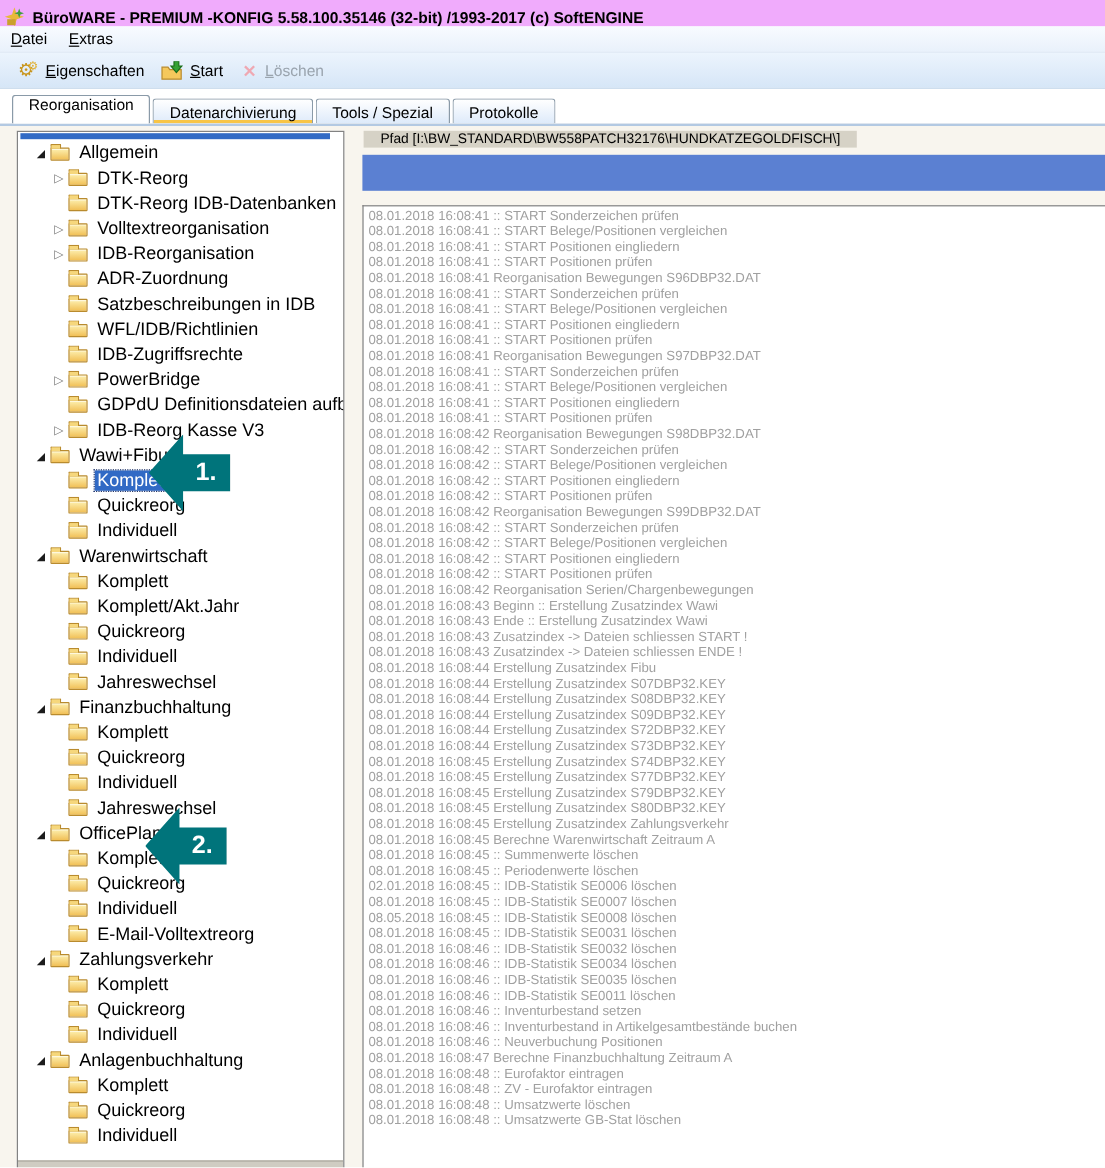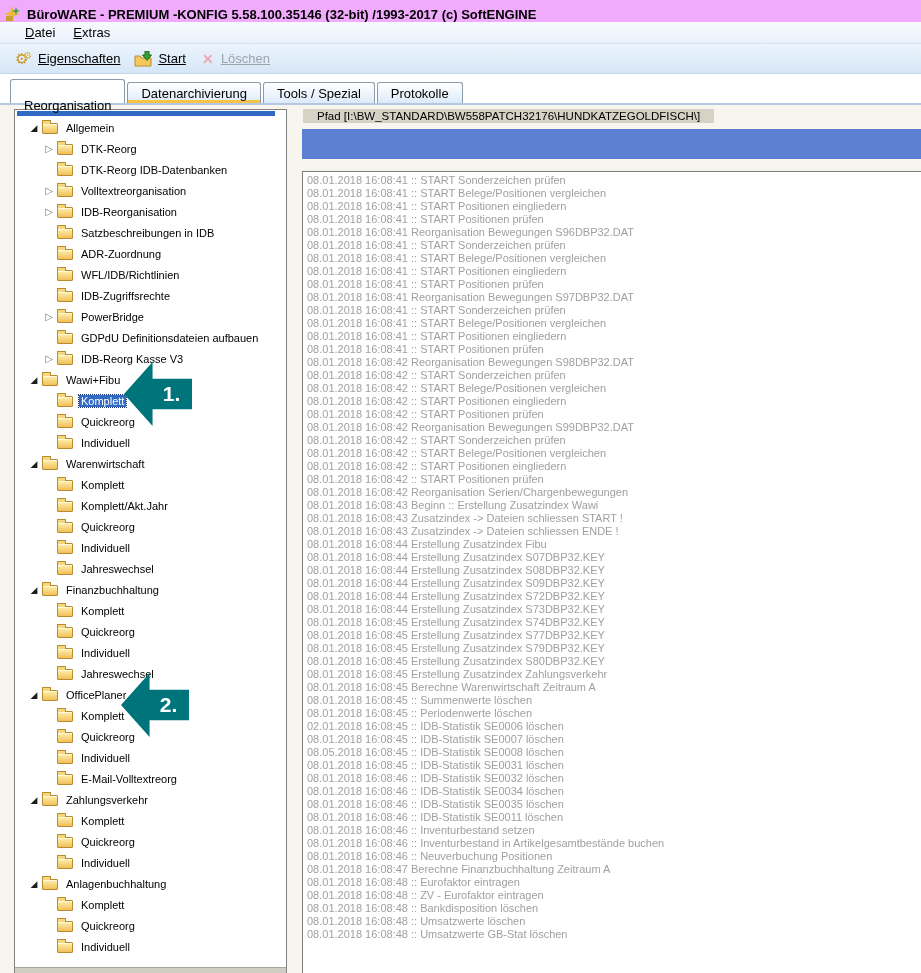--- a/index.html
+++ b/index.html
@@ -9,43 +9,43 @@
 
   
   .titlebar { position:absolute; left:0; top:0; width:100%; height:22px; background:#f0abfc;
               display:flex; align-items:flex-end; padding-left:4px; }
   .appicon { width:17px; height:16px; margin-right:6px; flex:none; }
   .title-text { font-size:13px; font-weight:bold; color:#000; white-space:nowrap; }
 
   
   .menubar { position:absolute; left:0; top:22px; width:100%; height:22px;
              background:linear-gradient(180deg,#f8fbff,#e9f1fb);
-             border-bottom:1px solid #d7e4f2; display:flex; align-items:center; padding-left:16px; }
+             border-bottom:1px solid #d7e4f2; display:flex; align-items:center; padding-left:0; }
   .menu-item { display:inline-block; font-size:13px; color:#000; padding:2px 9px; cursor:default; }
   .menu-item::first-letter { text-decoration:underline; }
 
   
   .toolbar { position:absolute; left:0; top:44px; width:100%; height:30px;
              background:linear-gradient(180deg,#ecf4fd,#d6e6f7);
              border-bottom:1px solid #c2d6ea; display:flex; align-items:center; padding-left:8px; }
   .tbtn { display:flex; align-items:center; height:24px; padding:0 7px; font-size:13px; color:#000; }
-  .tbtn .lbl { display:inline-block; margin-left:5px;text-decoration:underline; }
+  .tbtn .lbl { display:inline-block; margin-left:5px; }
   .tbtn .lbl::first-letter { text-decoration:underline; }
   .tbtn.disabled { color:#9aa4ae; }
   .gears-icon { position:relative; width:18px; height:17px; font-size:15px; line-height:17px; color:#c8951d; }
   .gears-icon::after { content:"⚙"; position:absolute; left:8px; top:-3px; font-size:10px; color:#e0b23a; }
   .xicon { font-size:14px; font-weight:bold; color:#efa8b2; width:16px; text-align:center; }
 
   
   .tabbar { position:absolute; left:0; top:79px; width:100%; height:24px; background:#fff;
             display:flex; align-items:flex-end; padding-left:10px; }
   .tab { font-size:13px; color:#000; padding:3px 13px 3px 13px; margin-right:2px;
          border:1px solid #8a9aa8; border-bottom:none; border-radius:3px 3px 0 0;
          background:linear-gradient(180deg,#ffffff,#ddeafa); height:21px; white-space:nowrap; }
-  .tab.active { background:#fff; height:24px; padding-top:18px; position:relative; z-index:3;text-align:right; }
+  .tab.active { background:#fff; height:24px; padding-top:0; position:relative; z-index:3;text-align:right; }
   .tab.accent { box-shadow:inset 0 -3px 0 #f8c445; }
 
   
   .content { position:absolute; left:0; top:103px; width:921px; height:870px;
              background:#f8f5ee; border-top:2px solid #b3c9e2; }
 
   
   .treebox { position:absolute; left:14px; top:4px; width:273px; height:866px;
              background:#fff; border:1px solid #828282; overflow:hidden; }
   .tree-top-highlight { position:absolute; left:2px; top:1px; width:258px; height:5px; background:#316ac5; }
@@ -54,21 +54,21 @@
   .trow.lvl0 { padding-left:13px; }
   .trow.lvl1 { padding-left:28px; }
   .exp { width:12px; flex:none; text-align:center; }
   .exp.expanded { font-size:9px; color:#1c1c1c; }
   .exp.collapsed { font-size:10px; color:#7a7a7a; }
   .folder { position:relative; width:16px; height:11px; flex:none; margin:2px 6px 0 2px;
             background:linear-gradient(180deg,#fdf0b0,#f1c057); border:1px solid #b98b2e; border-radius:1px;
             box-shadow:inset 0 1px 0 rgba(255,255,255,.6); }
   .folder::before { content:""; position:absolute; left:-1px; top:-4px; width:7px; height:3px;
             background:#f6d77c; border:1px solid #b98b2e; border-bottom:none; border-radius:1px 1px 0 0; }
-  .tlabel { font-size:11px; color:#000; padding:0 2px; }
+  .tlabel { font-size:15px; color:#000; padding:0 2px; }
   .tlabel.sel { background:#316ac5; color:#fff; outline:1px dotted #22366b; }
   .tree-bottom-scroll { position:absolute; left:0; bottom:0; width:100%; height:7px;
             background:#cfccc2; border-top:1px solid #a9a69c; }
 
   
   .rightpanel { position:absolute; left:302px; top:0; width:619px; height:870px; }
   .pfad { position:absolute; left:1px; top:5px; font-size:11.5px; color:#000; }
   .pfad span { background:#d6d2c6; padding:1px 14px; }
   .progress { position:absolute; left:0; top:24px; width:619px; height:30px; background:#5b80d2; }
   .logbox { position:absolute; left:0; top:66px; width:619px; height:804px; background:#fff;
@@ -155,26 +155,26 @@
             <span class="tlabel">Volltextreorganisation</span>
           </div>
           <div class="trow lvl1">
             <span class="exp collapsed">▷</span>
             <span class="folder"></span>
             <span class="tlabel">IDB-Reorganisation</span>
           </div>
           <div class="trow lvl1">
             <span class="exp none"></span>
             <span class="folder"></span>
+            <span class="tlabel">ADR-Zuordnung</span>
+          </div>
+          <div class="trow lvl1">
+            <span class="exp none"></span>
+            <span class="folder"></span>
             <span class="tlabel">Satzbeschreibungen in IDB</span>
-          </div>
-          <div class="trow lvl1">
-            <span class="exp none"></span>
-            <span class="folder"></span>
-            <span class="tlabel">ADR-Zuordnung</span>
           </div>
           <div class="trow lvl1">
             <span class="exp none"></span>
             <span class="folder"></span>
             <span class="tlabel">WFL/IDB/Richtlinien</span>
           </div>
           <div class="trow lvl1">
             <span class="exp none"></span>
             <span class="folder"></span>
             <span class="tlabel">IDB-Zugriffsrechte</span>
@@ -363,20 +363,21 @@
           <div class="logline">08.01.2018 16:08:42 :: START Belege/Positionen vergleichen</div>
           <div class="logline">08.01.2018 16:08:42 :: START Positionen eingliedern</div>
           <div class="logline">08.01.2018 16:08:42 :: START Positionen prüfen</div>
           <div class="logline">08.01.2018 16:08:42 Reorganisation Bewegungen S99DBP32.DAT</div>
           <div class="logline">08.01.2018 16:08:42 :: START Sonderzeichen prüfen</div>
           <div class="logline">08.01.2018 16:08:42 :: START Belege/Positionen vergleichen</div>
           <div class="logline">08.01.2018 16:08:42 :: START Positionen eingliedern</div>
           <div class="logline">08.01.2018 16:08:42 :: START Positionen prüfen</div>
           <div class="logline">08.01.2018 16:08:42 Reorganisation Serien/Chargenbewegungen</div>
           <div class="logline">08.01.2018 16:08:43 Beginn :: Erstellung Zusatzindex Wawi</div>
+          <div class="logline">08.01.2018 16:08:43 Ende :: Erstellung Zusatzindex Wawi</div>
           <div class="logline">08.01.2018 16:08:43 Zusatzindex -&gt; Dateien schliessen START !</div>
           <div class="logline">08.01.2018 16:08:43 Zusatzindex -&gt; Dateien schliessen ENDE !</div>
           <div class="logline">08.01.2018 16:08:44 Erstellung Zusatzindex Fibu</div>
           <div class="logline">08.01.2018 16:08:44 Erstellung Zusatzindex S07DBP32.KEY</div>
           <div class="logline">08.01.2018 16:08:44 Erstellung Zusatzindex S08DBP32.KEY</div>
           <div class="logline">08.01.2018 16:08:44 Erstellung Zusatzindex S09DBP32.KEY</div>
           <div class="logline">08.01.2018 16:08:44 Erstellung Zusatzindex S72DBP32.KEY</div>
           <div class="logline">08.01.2018 16:08:44 Erstellung Zusatzindex S73DBP32.KEY</div>
           <div class="logline">08.01.2018 16:08:45 Erstellung Zusatzindex S74DBP32.KEY</div>
           <div class="logline">08.01.2018 16:08:45 Erstellung Zusatzindex S77DBP32.KEY</div>
@@ -393,21 +394,20 @@
           <div class="logline">08.01.2018 16:08:46 :: IDB-Statistik SE0032 löschen</div>
           <div class="logline">08.01.2018 16:08:46 :: IDB-Statistik SE0034 löschen</div>
           <div class="logline">08.01.2018 16:08:46 :: IDB-Statistik SE0035 löschen</div>
           <div class="logline">08.01.2018 16:08:46 :: IDB-Statistik SE0011 löschen</div>
           <div class="logline">08.01.2018 16:08:46 :: Inventurbestand setzen</div>
           <div class="logline">08.01.2018 16:08:46 :: Inventurbestand in Artikelgesamtbestände buchen</div>
           <div class="logline">08.01.2018 16:08:46 :: Neuverbuchung Positionen</div>
           <div class="logline">08.01.2018 16:08:47 Berechne Finanzbuchhaltung Zeitraum A</div>
           <div class="logline">08.01.2018 16:08:48 :: Eurofaktor eintragen</div>
           <div class="logline">08.01.2018 16:08:48 :: ZV - Eurofaktor eintragen</div>
-          <div class="logline">08.01.2018 16:08:48 :: Bankdisposition löschen</div>
           <div class="logline">08.01.2018 16:08:48 :: Umsatzwerte löschen</div>
           <div class="logline">08.01.2018 16:08:48 :: Umsatzwerte GB-Stat löschen</div>
         </div>
     </div>
 
   </div>
 
   <div class="arrow" style="left:124px; top:362px;">
     <div class="shape"></div>
     <span class="num">1.</span>

